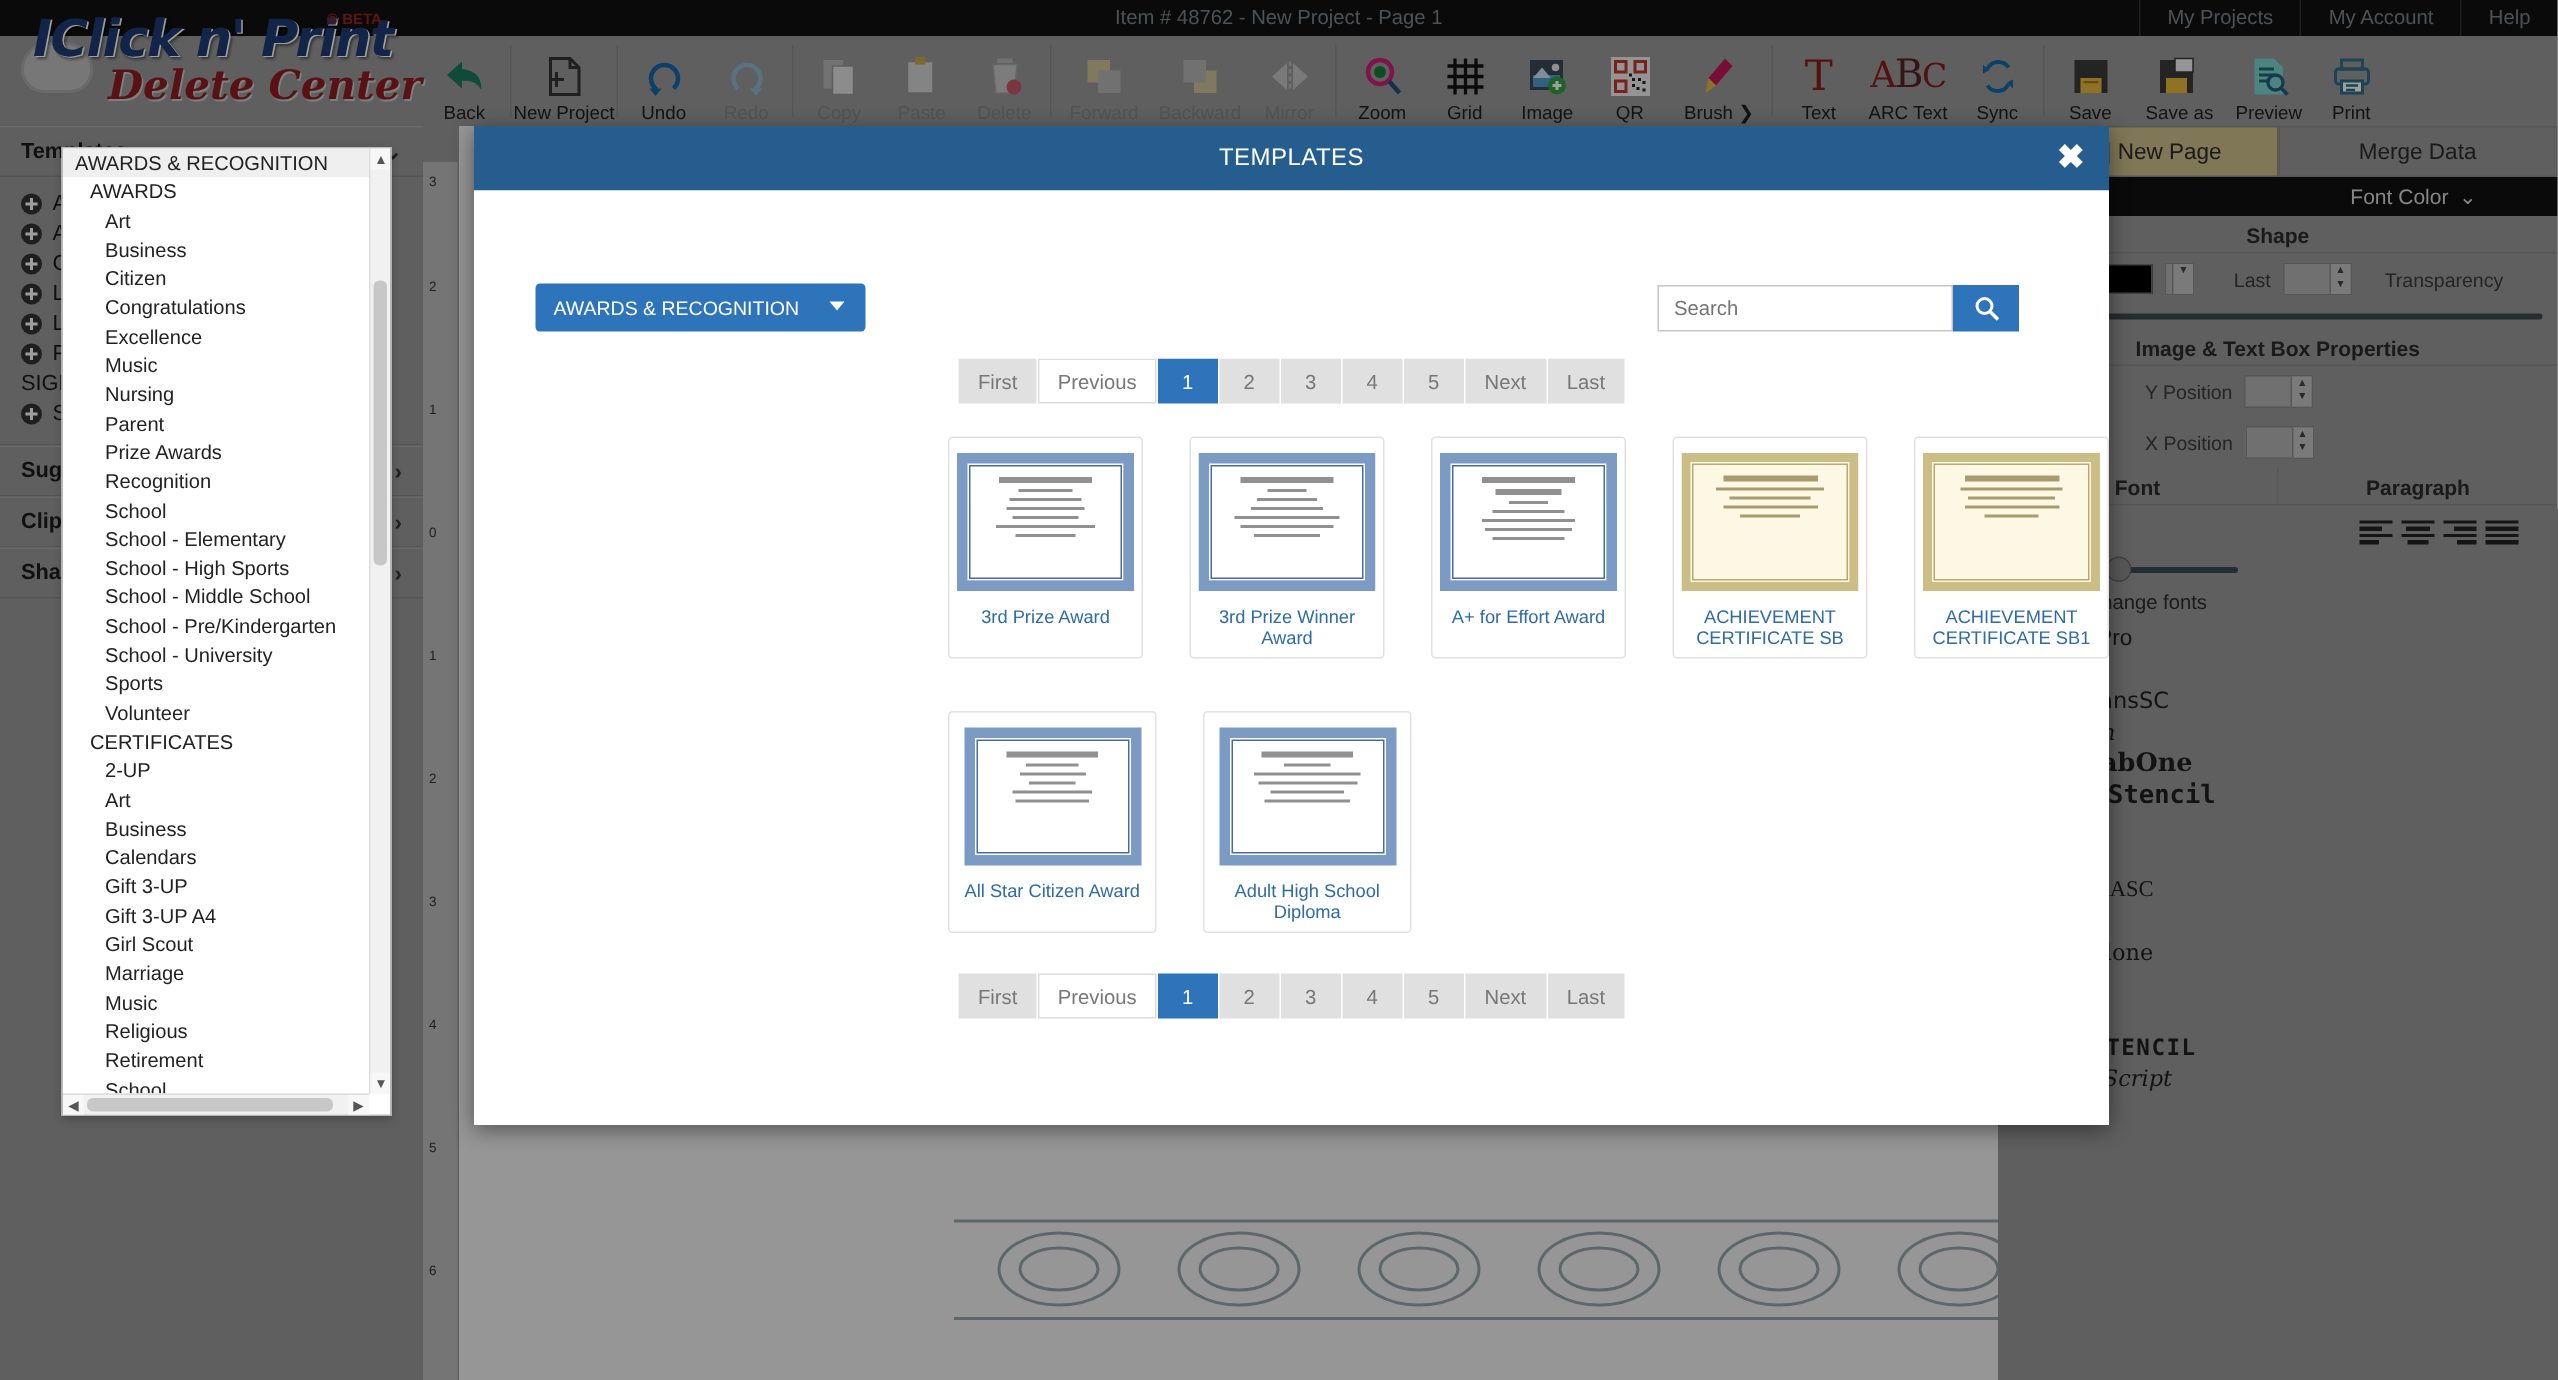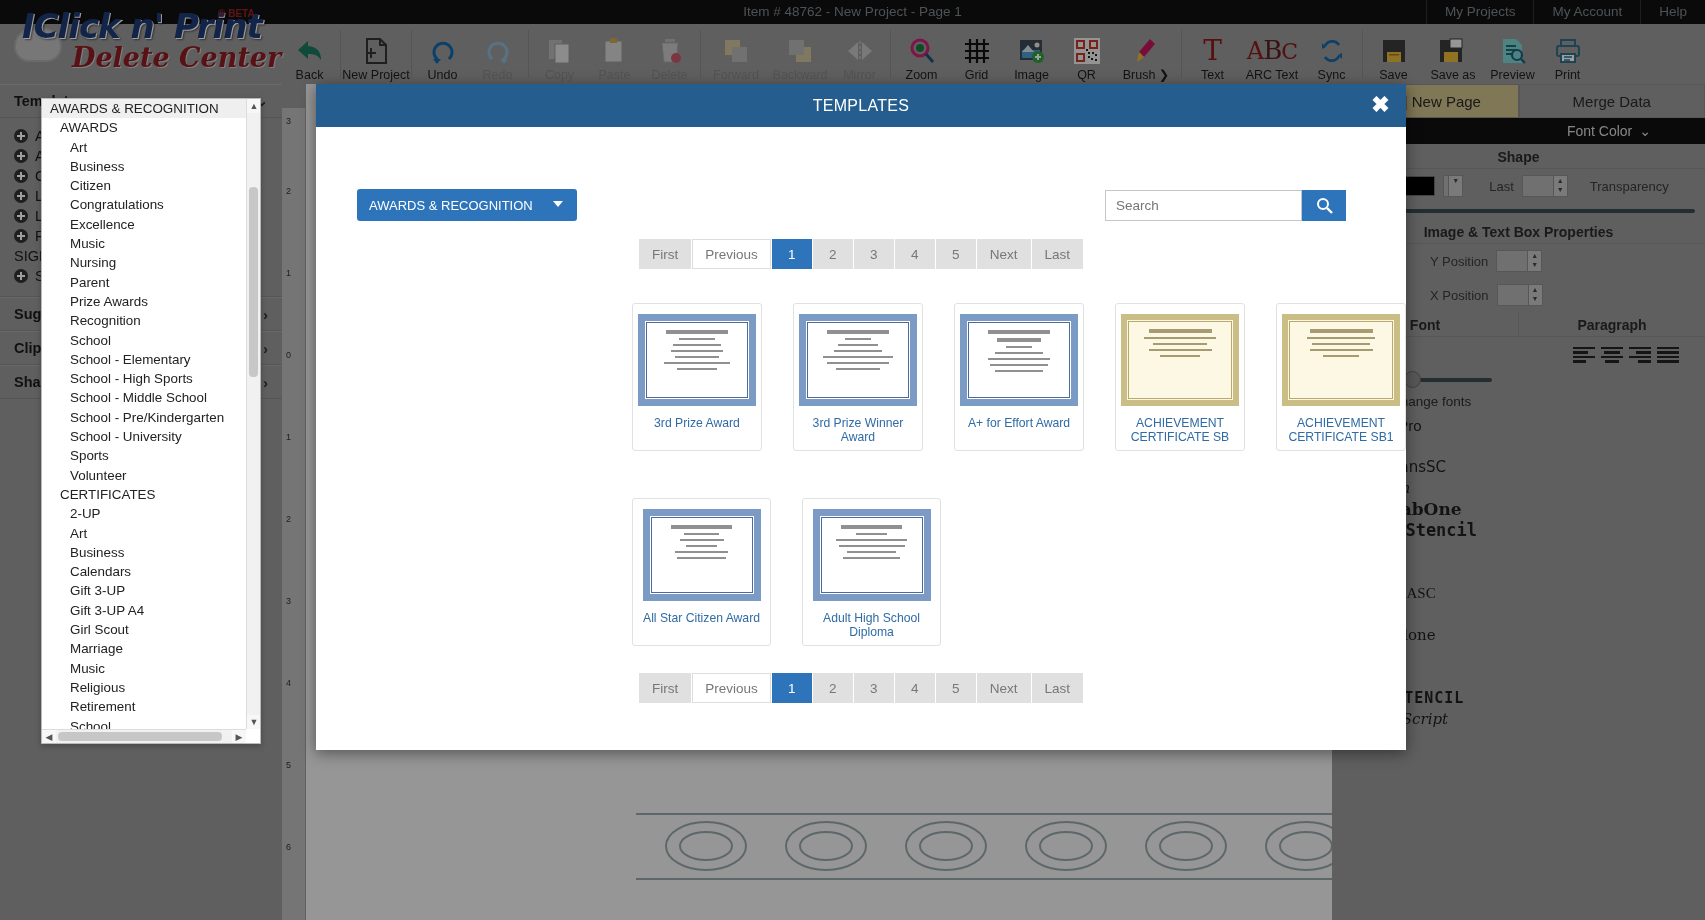--- a/index.html
+++ b/index.html
@@ -232,21 +232,21 @@
     font-size:13.5px; display:flex; align-items:center; justify-content:center;
     padding:0 12px; cursor:pointer; border:1px solid transparent;
   }
   .pg.white { background:#fff; border:1px solid #ddd; }
   .pg.active { background:#2d74bb; color:#fff; }
 
   .grid-area { position:absolute; left:0; top:112px; right:0; bottom:0; overflow:hidden; }
   .trow { display:flex; gap:31px; padding-left:316px; margin-bottom:13px; }
   .tcard {
     width:139px; background:#fff; border:1px solid #e1e1e1; border-radius:3px;
-    padding:6px 5px 4px; text-align:center; cursor:pointer;margin-top:12px;
+    padding:6px 5px 4px; text-align:center; cursor:pointer;
   }
   .tthumb {
     width:100%; height:100px; background:#fff; position:relative; overflow:hidden;
     display:flex; align-items:center; justify-content:center;
   }
   .cert-blue {
     width:118px; height:92px; border:7px solid #7b9ac4; background:#fff;
     position:relative; box-sizing:border-box;
     box-shadow:inset 0 0 0 1px #fff, inset 0 0 0 2px #4a6b9c;
   }

